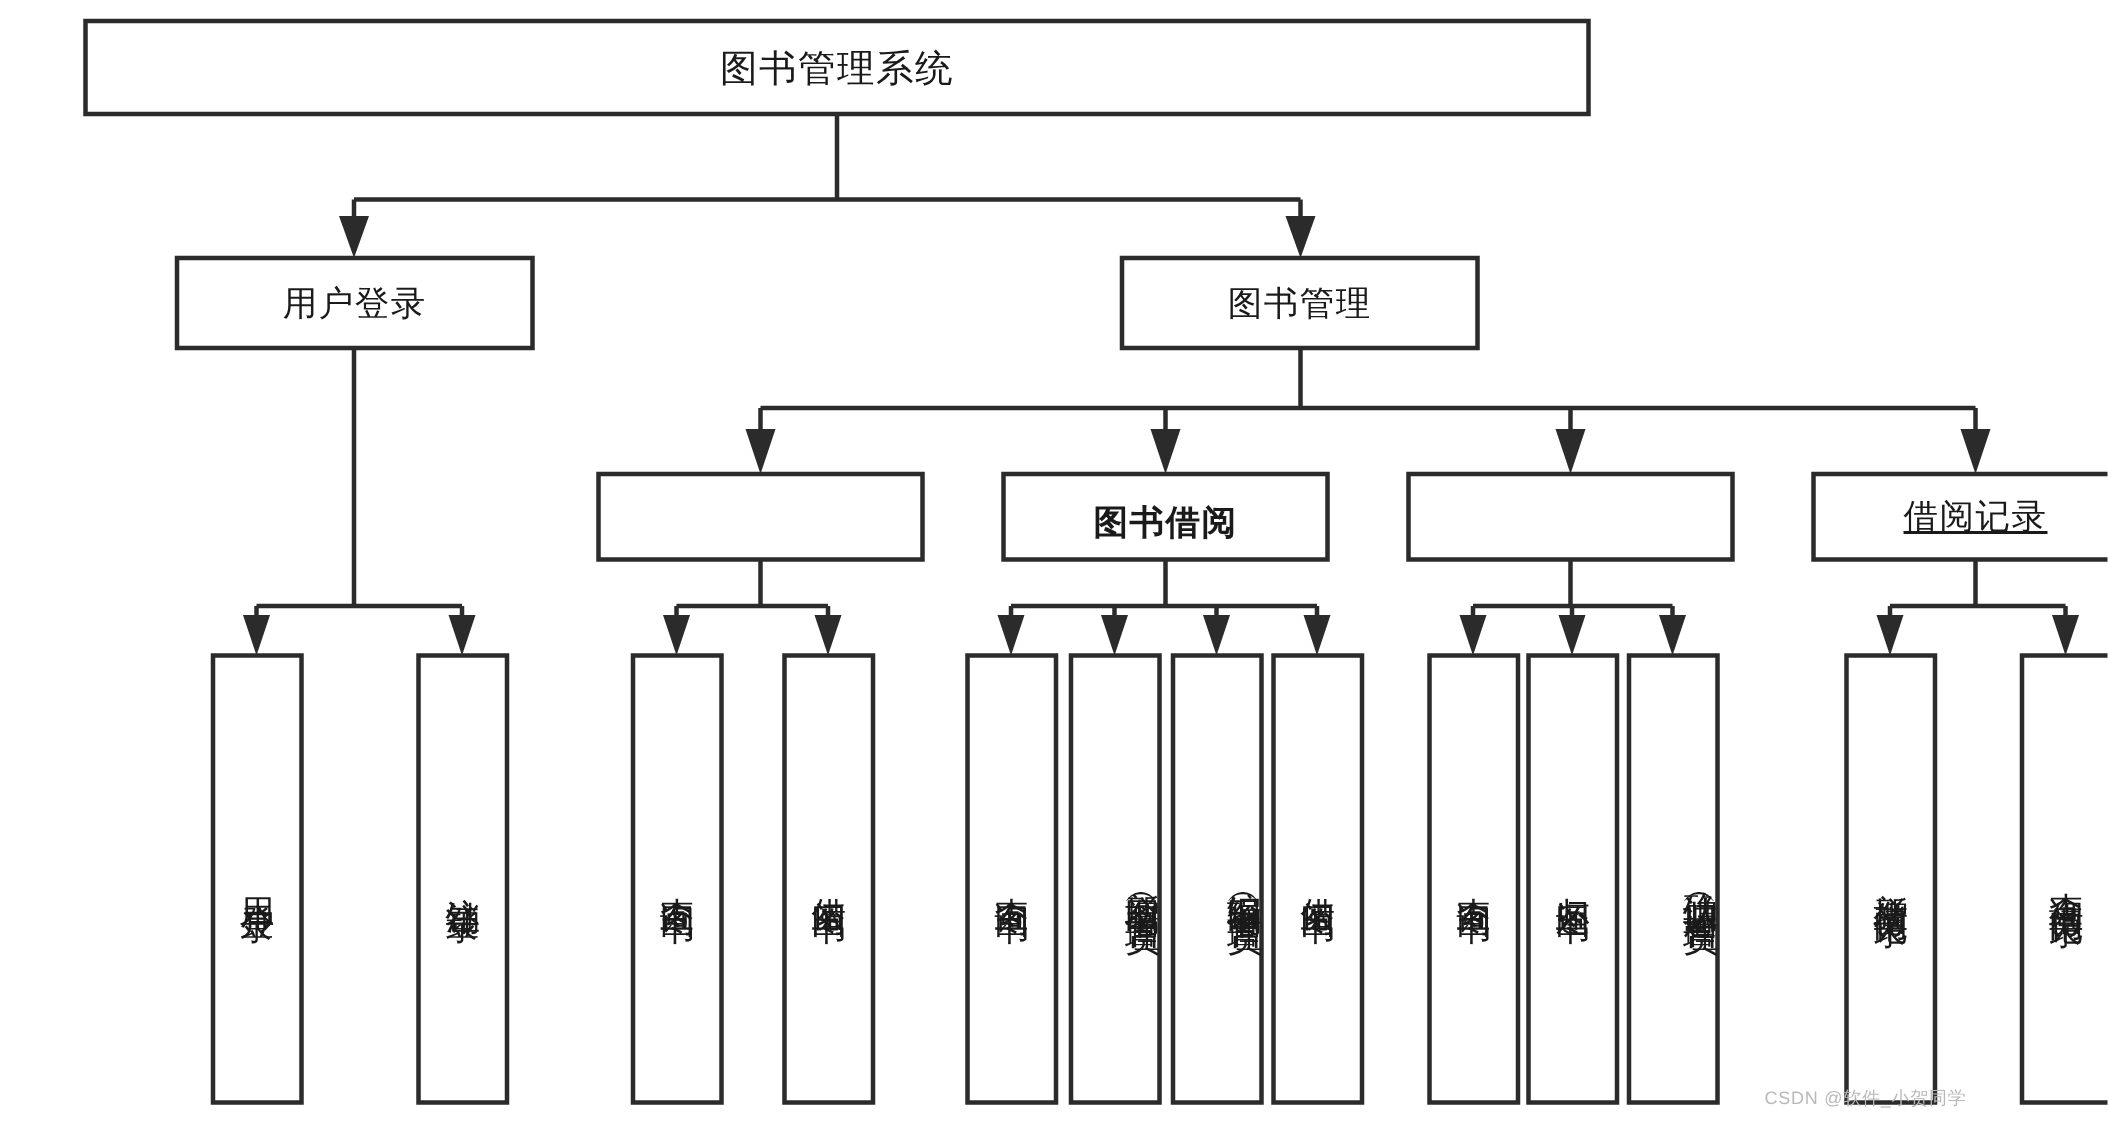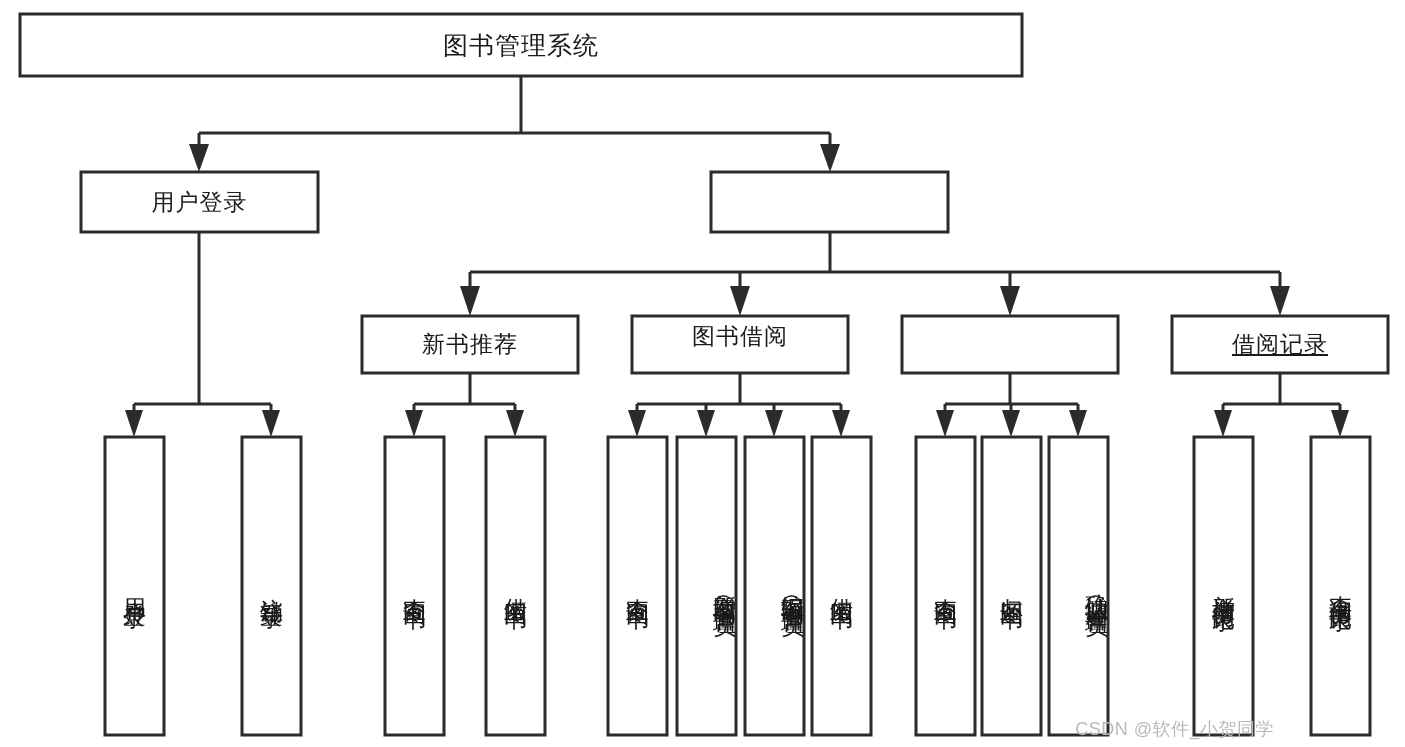--- a/index.html
+++ b/index.html
@@ -11,20 +11,21 @@
     width: 1405px;
     height: 747px;
     font-family: "Liberation Sans", "DejaVu Sans", sans-serif;
     overflow: hidden;
   }
   #diagram-root {
     position: relative;
     width: 1282px;
     height: 747px;
     background: #ffffff;
+    margin-left: 37px;
   }
   svg.diagram-canvas {
     position: absolute;
     left: 0;
     top: 0;
     width: 1405px;
     height: 747px;
   }
   .node-box {
     fill: #ffffff;
@@ -61,21 +62,21 @@
     font-size: 23px;
     color: #1a1a1a;
     letter-spacing: 3px;
     line-height: 1;
     pointer-events: none;
   }
   .watermark {
     position: absolute;
     right: 8px;
     bottom: 6px;
-    font-size: 18px;
+    font-size: 12px;
     color: #b9b9b9;
     letter-spacing: 0.5px;
     white-space: nowrap;
     user-select: none;
   }
 </style>
 </head>
 <body>
 
 <div id="diagram-root">
@@ -180,23 +181,23 @@
     <rect class="node-box" x="982" y="437" width="59" height="298"></rect>
     <rect class="node-box" x="1049" y="437" width="59" height="298"></rect>
 
     <rect class="node-box" x="1194" y="437" width="59" height="298"></rect>
     <rect class="node-box" x="1311" y="437" width="59" height="298"></rect>
   </svg>
 
   <div class="node-label-h" style="left:20px; top:14px; width:1002px; height:62px; font-size:25px;">图书管理系统</div>
 
   <div class="node-label-h" style="left:81px; top:172px; width:237px; height:60px;">用户登录</div>
-
-  <div class="node-label-h" style="left:362px; top:316px; width:216px; height:57px;">新书推荐</div>
-  <div class="node-label-h" style="left:632px; top:308px; width:216px; height:57px;">图书借阅</div>
+  <div class="node-label-h" style="left:711px; top:172px; width:237px; height:60px;">图书管理</div>
+
+  <div class="node-label-h" style="left:632px; top:320px; width:216px; height:57px;font-weight:bold;">图书借阅</div>
   <div class="node-label-h" style="left:1172px; top:316px; width:216px; height:57px;text-decoration:underline;">借阅记录</div>
 
   <div class="node-label-v" style="left:105px; top:437px; width:59px; height:298px;">用户登录</div>
   <div class="node-label-v" style="left:242px; top:437px; width:59px; height:298px;">注销登录</div>
 
   <div class="node-label-v" style="left:385px; top:437px; width:59px; height:298px;">查询图书</div>
   <div class="node-label-v" style="left:486px; top:437px; width:59px; height:298px;">借阅图书</div>
 
   <div class="node-label-v" style="left:608px; top:437px; width:59px; height:298px;">查询图书</div>
   <div class="node-label-v" style="left:677px; top:437px; width:59px; height:298px; align-items:flex-start; padding-top:6px; box-sizing:border-box;">新增图书（管理员）</div>

